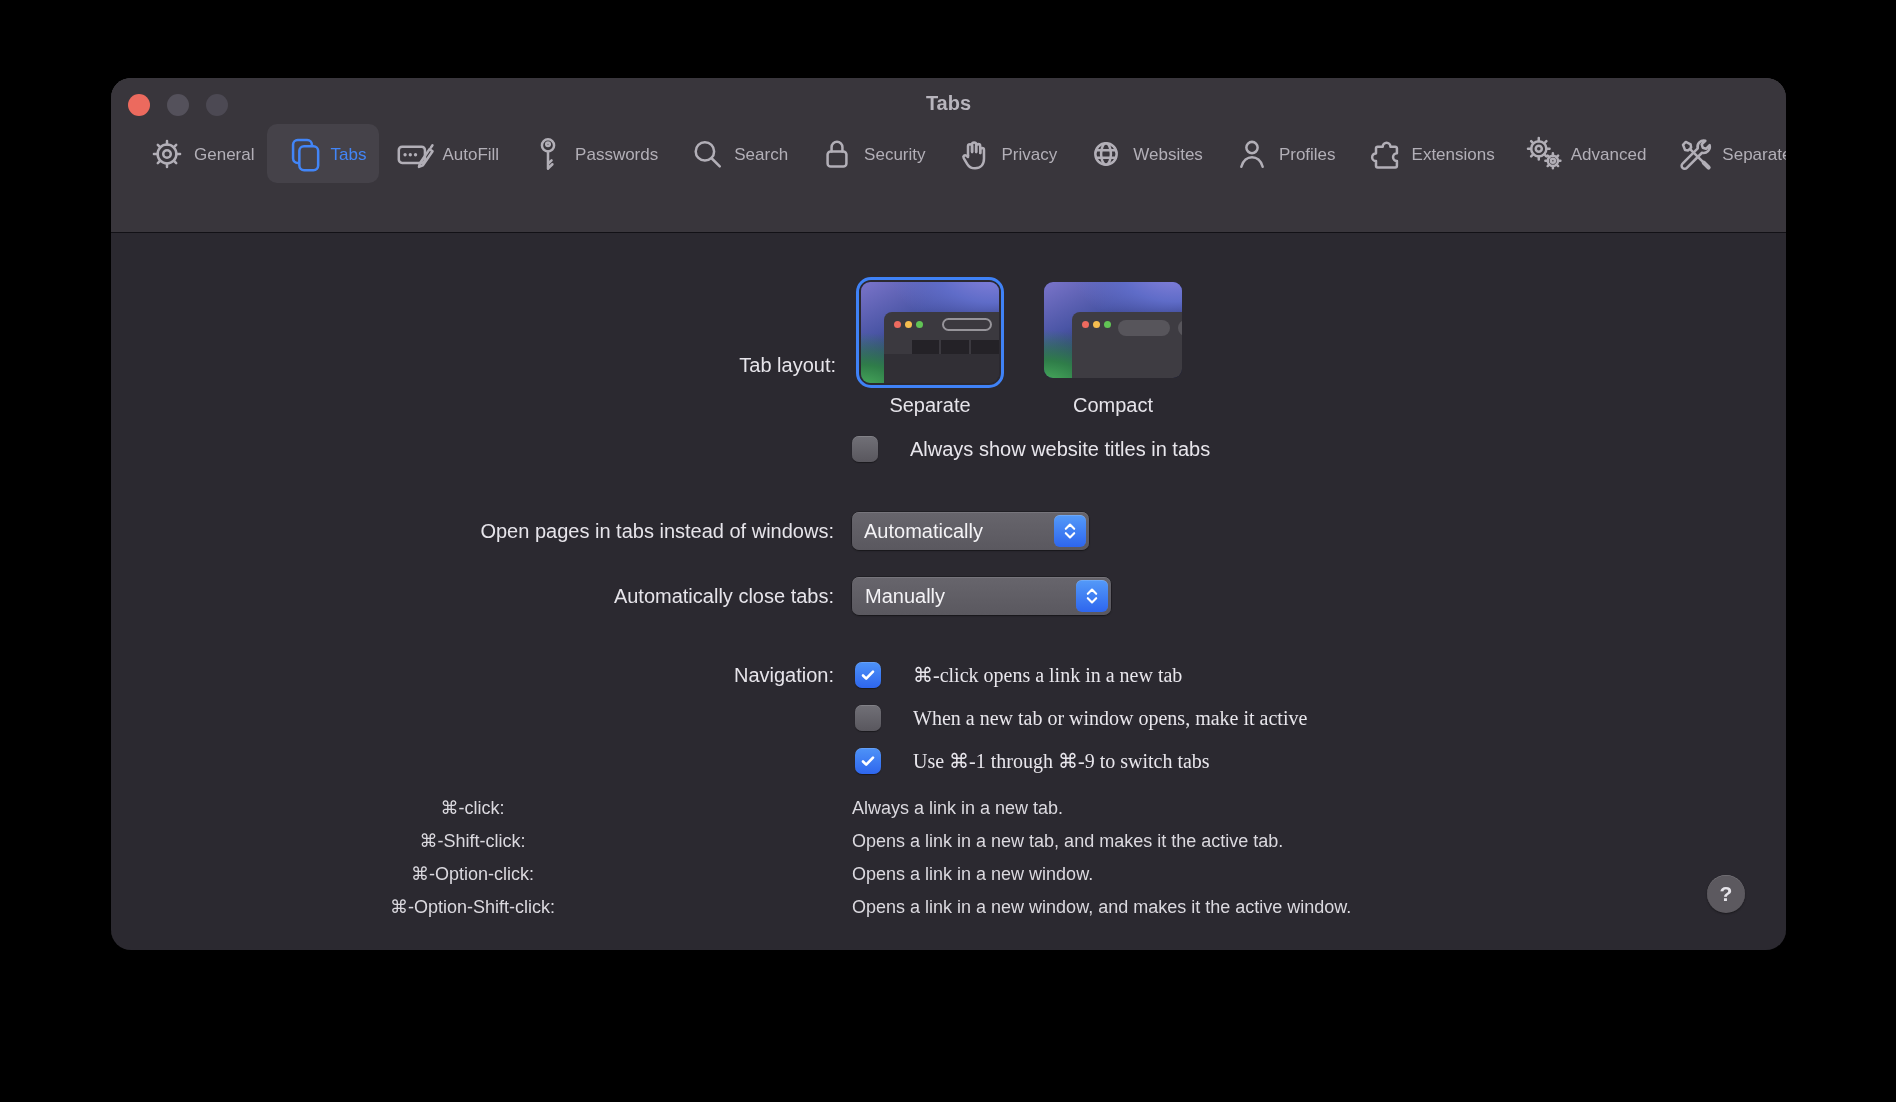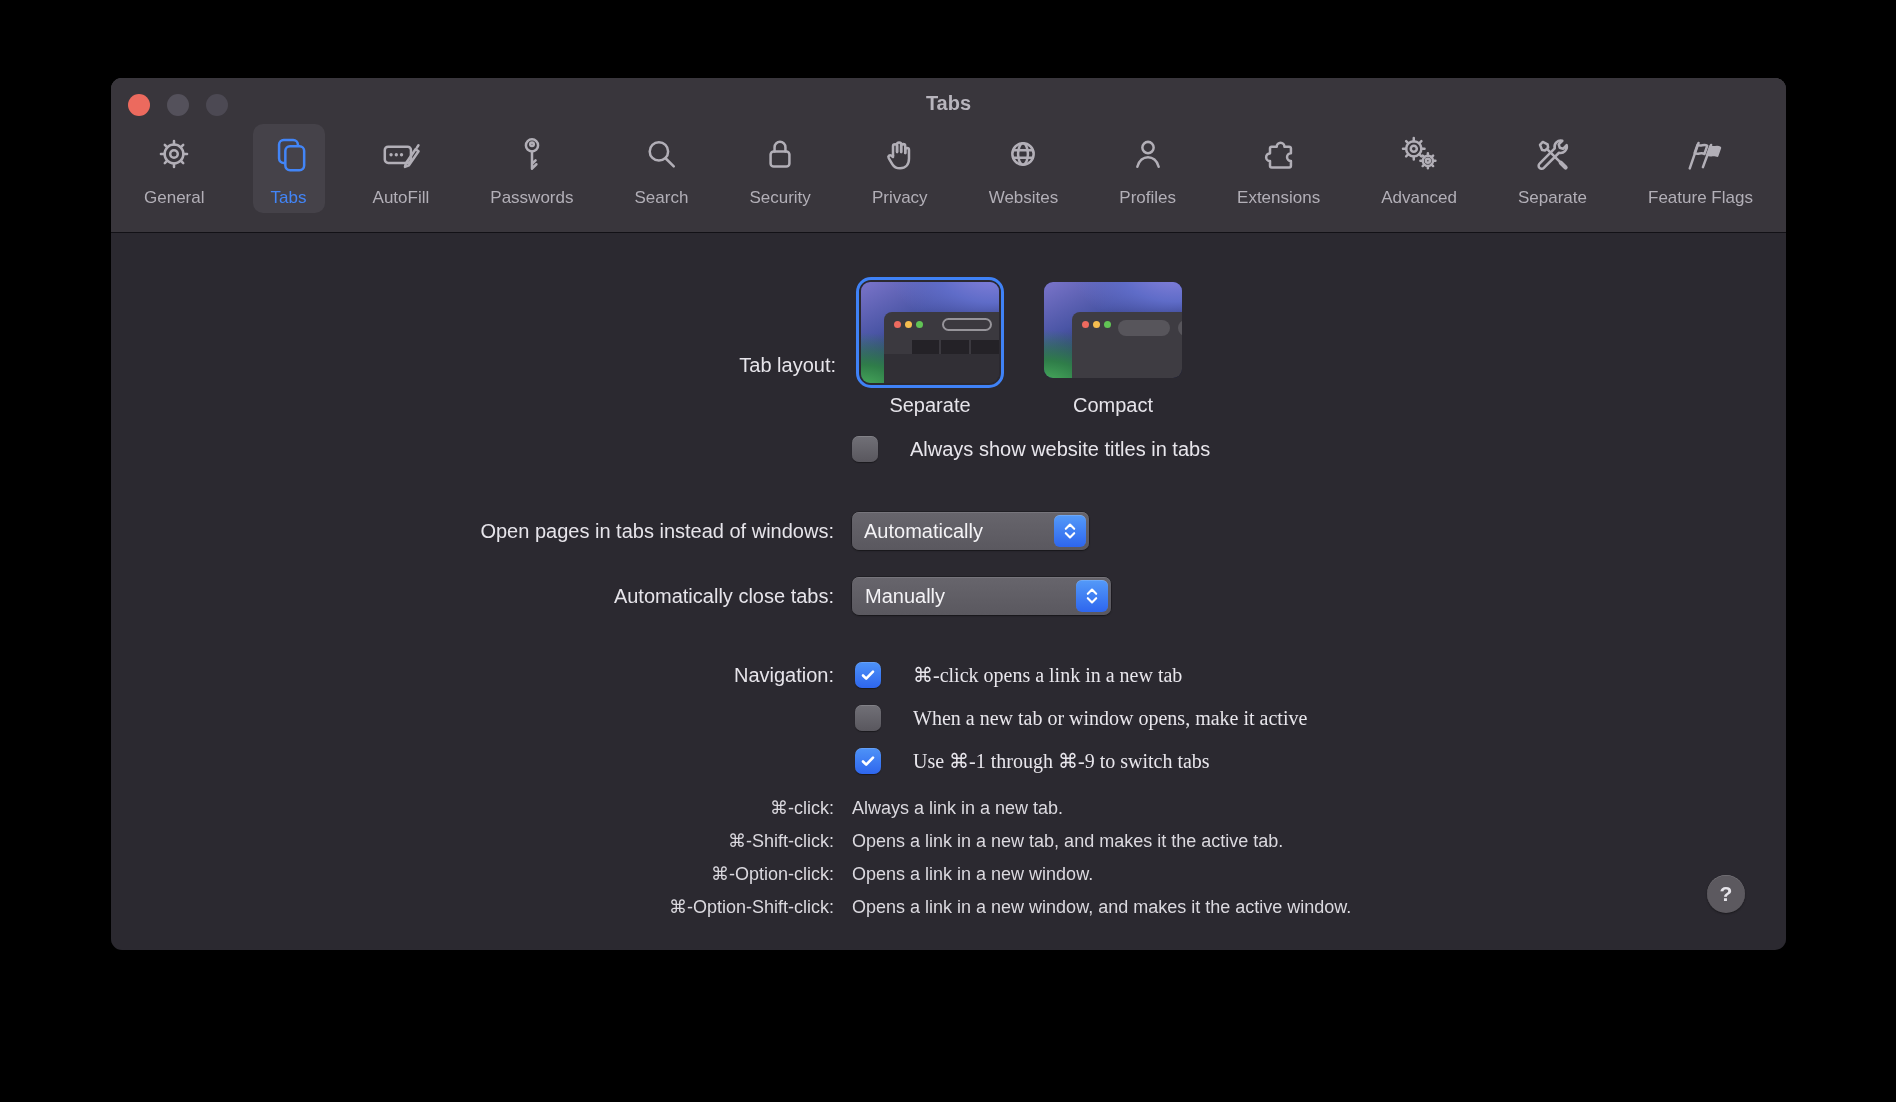--- a/index.html
+++ b/index.html
@@ -1,28 +1,28 @@
 <!DOCTYPE html>
 <html><head>
 <meta charset="utf-8">
 <style>
   html,body{margin:0;padding:0;width:1896px;height:1102px;background:#000;overflow:hidden;
     font-family:"Liberation Sans","DejaVu Sans",sans-serif;-webkit-font-smoothing:antialiased;}
   .stage{position:relative;width:1896px;height:1102px;}
-  .window{position:absolute;left:111px;top:78px;width:1675px;height:872px;border-radius:11px;
+  .window{position:absolute;left:111px;top:78px;width:1675px;height:872px;border-radius:20px;
     background:#2b2930;box-shadow:0 30px 70px rgba(0,0,0,.65), inset 0 1px 0 rgba(255,255,255,.16);overflow:hidden;}
   
   .chrome{position:absolute;left:0;top:0;right:0;height:155px;background:#39363c;z-index:2;
     border-bottom:1px solid #121116;box-sizing:border-box;}
   .traffic{position:absolute;left:17px;top:16px;display:flex;gap:17px;}
   .tl{width:22px;height:22px;border-radius:50%;display:block;}
   .title{position:absolute;left:0;right:0;top:14px;text-align:center;font-size:20px;font-weight:bold;color:#b8b5bd;}
   .toolbar{position:absolute;left:0;right:0;top:46px;height:104px;display:flex;justify-content:space-between;
     align-items:flex-start;padding:0 20px;}
-  .tb-item{display:flex;flex-direction:column;align-items:center;gap:11px;padding:7px 13px 6px;border-radius:10px;
+  .tb-item{display:flex;flex-direction:row;align-items:center;gap:4px;padding:7px 13px 6px;border-radius:10px;
     color:#b2afb7;cursor:default;}
   .tb-item.active{background:#454249;color:#4285f7;--tabs-mask:#454249;}
   .tb-icon{width:46px;height:46px;display:block;}
   .tb-icon svg{display:block;}
   .tb-label{font-size:17px;line-height:19px;white-space:nowrap;}
   
   .content{position:absolute;inset:0;z-index:1;color:#e6e4ea;}
   .flabel{position:absolute;left:0;width:723px;text-align:right;font-size:20px;line-height:26px;color:#e6e4ea;}
   .lbl-tab-layout{top:274px;width:725px;}
   .lbl-open{top:440px;}
@@ -72,21 +72,21 @@
     display:flex;align-items:center;box-sizing:border-box;padding:0 44px 0 13px;cursor:default;}
   .popup-open{left:741px;top:434px;width:237px;padding-left:12px;}
   .popup-close{left:741px;top:499px;width:259px;}
   .popup-value{font-size:20px;color:#f4f3f6;white-space:nowrap;}
   .popup-cap{position:absolute;right:3px;top:3px;width:32px;height:32px;border-radius:6px;
     background:linear-gradient(#549af8,#2e66ee);display:flex;align-items:center;justify-content:center;
     box-shadow:inset 0 .5px 0 rgba(255,255,255,.3);}
   
   .shortcuts{position:absolute;left:0;top:718px;width:1675px;}
   .shortcut-row{display:flex;gap:18px;height:24px;margin-bottom:9px;font-size:18px;line-height:24px;color:#dbd9df;}
-  .shortcut-key{width:723px;text-align:right;}
+  .shortcut-key{width:723px;text-align:center;}
   .shortcut-desc{flex:1;}
   
   .help-btn{position:absolute;left:1596px;top:797px;width:38px;height:38px;border-radius:50%;background:#5c595f;
     display:flex;align-items:center;justify-content:center;font-size:21px;font-weight:bold;color:#e6e4ea;
     box-shadow:inset 0 .5px 0 rgba(255,255,255,.25), 0 1px 2px rgba(0,0,0,.4);cursor:default;}
 </style>
 </head>
 <body>
 
 <div class="stage">

